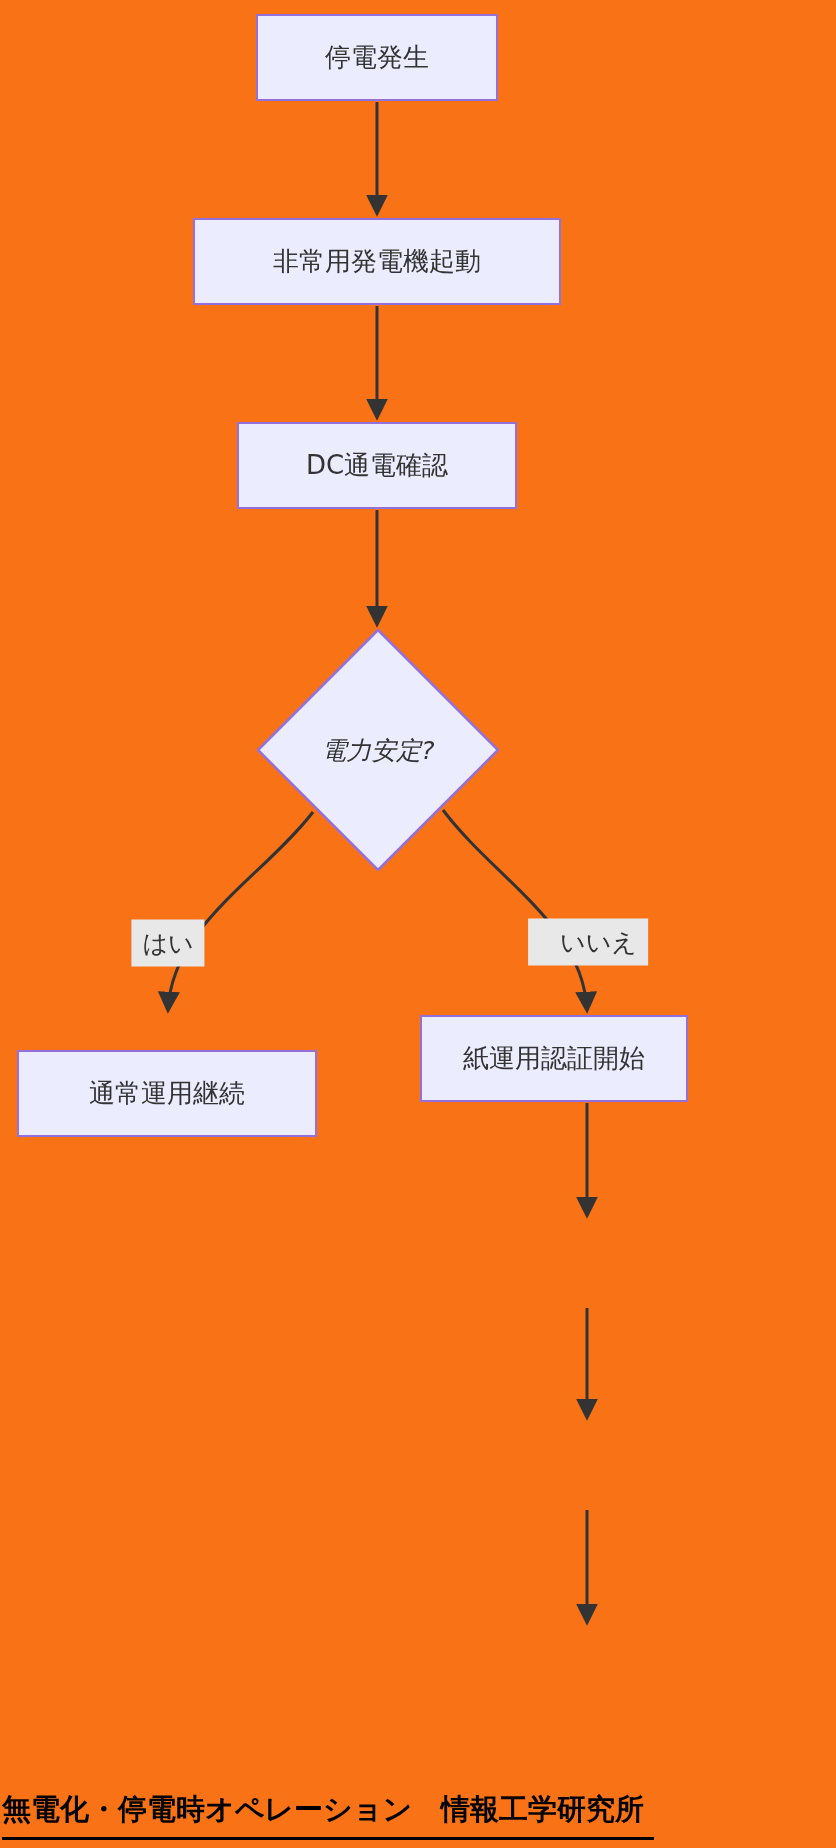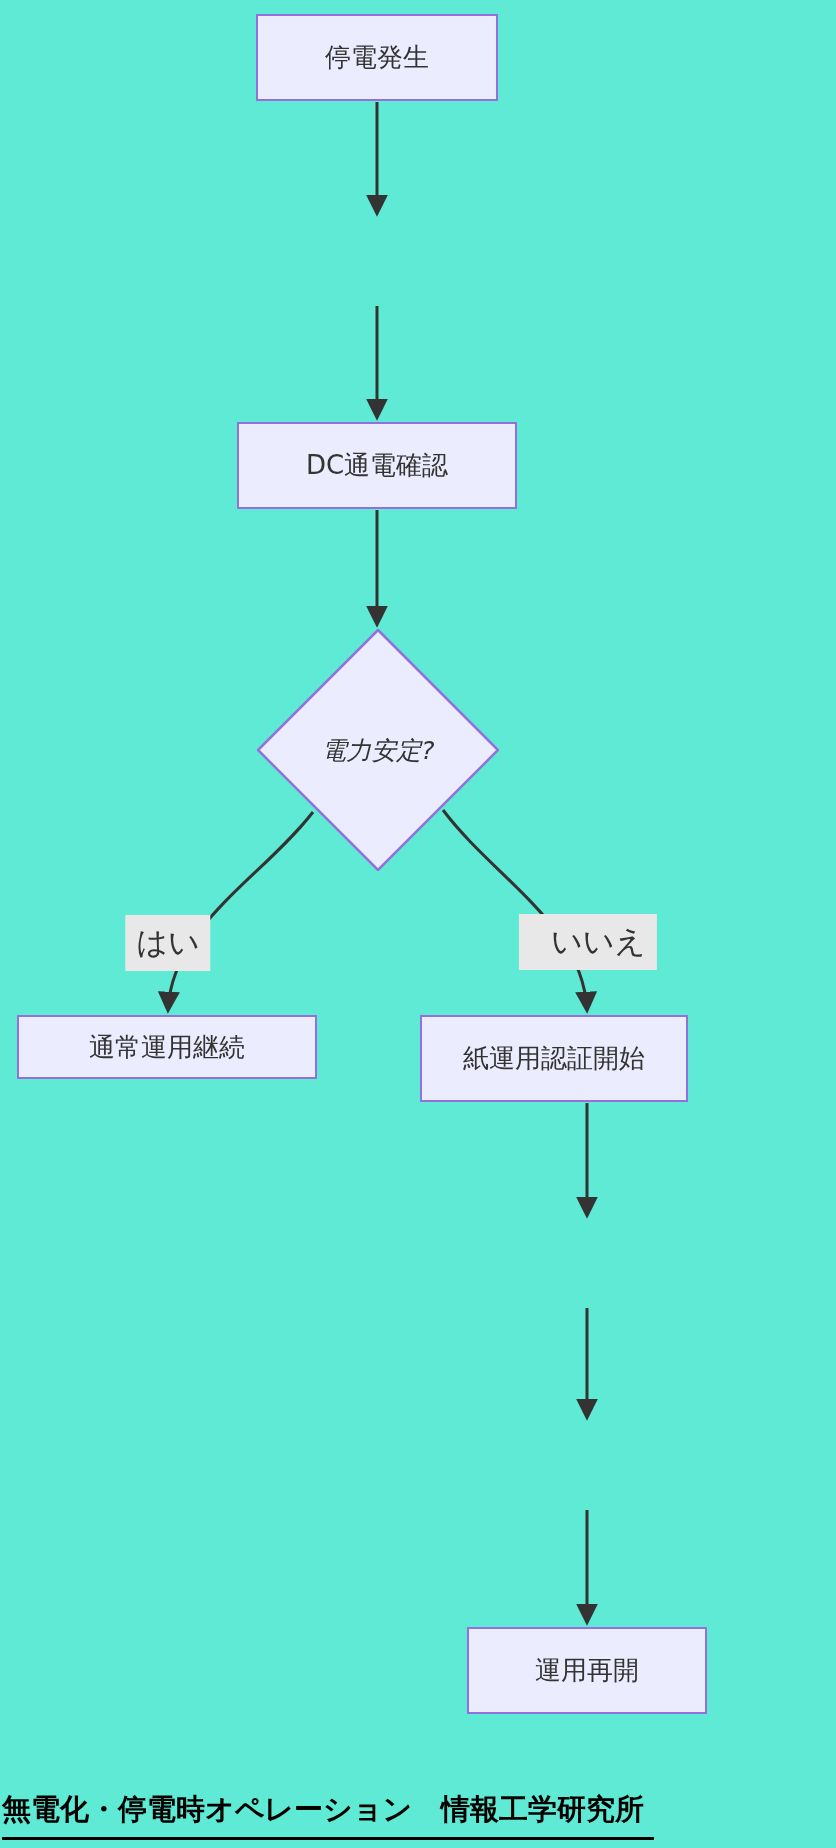--- a/index.html
+++ b/index.html
@@ -1,56 +1,56 @@
 <!DOCTYPE html>
 <html><head>
 <meta charset="utf-8">
 <style>
   html,body{margin:0;padding:0;background:#ffffff;}
   .canvas{
     position:relative;
     width:836px;height:1848px;
-    background:#5eead4;
+    background:#f97316;
     font-family:"DejaVu Sans","Liberation Sans",sans-serif;
     overflow:hidden;
   }
   .edges-svg{position:absolute;left:0;top:0;width:836px;height:1848px;}
   .node{
     position:absolute;
     background:#ECECFF;
     border:2.5px solid #9370DB;
     box-sizing:border-box;
     display:flex;align-items:center;justify-content:center;
     font-size:26px;color:#333333;
     white-space:nowrap;
     z-index:2;
   }
   .n-teiden {left:256px;top:14px;  width:242px;height:87px;}
   .n-hijou  {left:193px;top:218px; width:368px;height:87px;}
   .n-dc     {left:237px;top:422px; width:280px;height:87px;}
-  .n-tsujou {left:17px; top:1015px;width:300px;height:64px;}
+  .n-tsujou {left:17px; top:1050px;width:300px;height:87px;}
   .n-kami   {left:420px;top:1015px;width:268px;height:87px;}
   .n-ad     {left:448px;top:1220px;width:278px;height:87px;}
   .n-backup {left:373px;top:1422px;width:428px;height:87px;}
   .n-saikai {left:467px;top:1627px;width:240px;height:87px;}
   .diamond{
     position:absolute;left:257px;top:629px;width:242px;height:242px;z-index:2;
   }
   .diamond svg{position:absolute;left:0;top:0;}
   .diamond .diamond-label{
     position:absolute;left:0;top:0;width:100%;height:100%;
     display:flex;align-items:center;justify-content:center;
     font-size:25px;color:#333333;white-space:nowrap;font-style:italic;
   }
   .edge-label{
     position:absolute;
     transform:translate(-50%,-50%);
     background:#e8e8e8;
     padding:7px 11px;
-    font-size:31px;color:#333333;
+    font-size:25px;color:#333333;
     white-space:nowrap;
     z-index:3;
   }
   .el-yes{left:168px;top:943px;}
   .el-no {left:588px;top:942px;padding-left:32px;}
   .footer{
     position:absolute;left:2px;top:1790px;z-index:2;
   }
   .footer-title{
     display:inline-block;
@@ -80,20 +80,23 @@
       <path d="M 587 1103 L 587 1215" marker-end="url(#arrowhead)"></path>
       <path d="M 587 1308 L 587 1417" marker-end="url(#arrowhead)"></path>
       <path d="M 587 1510 L 587 1622" marker-end="url(#arrowhead)"></path>
     </g>
   </svg>
 
   <div class="node n-teiden">
     <span>停電発生</span>
   </div>
 
+  <div class="node n-hijou">
+    <span>非常用発電機起動</span>
+  </div>
 
   <div class="node n-dc">
     <span>DC通電確認</span>
   </div>
 
   <div class="diamond">
     <svg width="242" height="242" viewBox="0 0 242 242" xmlns="http://www.w3.org/2000/svg">
       <polygon points="121,1 241,121 121,241 1,121" fill="#ECECFF" stroke="#9370DB" stroke-width="2.5"></polygon>
     </svg>
     <div class="diamond-label">電力安定?</div>
@@ -105,21 +108,18 @@
   <div class="node n-tsujou">
     <span>通常運用継続</span>
   </div>
 
   <div class="node n-kami">
     <span>紙運用認証開始</span>
   </div>
 
 
 
-  <div class="node n-saikai">
-    <span>運用再開</span>
-  </div>
 
   <div class="footer">
     <span class="footer-title">無電化・停電時オペレーション　情報工学研究所</span>
   </div>
 
 </div>
 
 </body></html>

